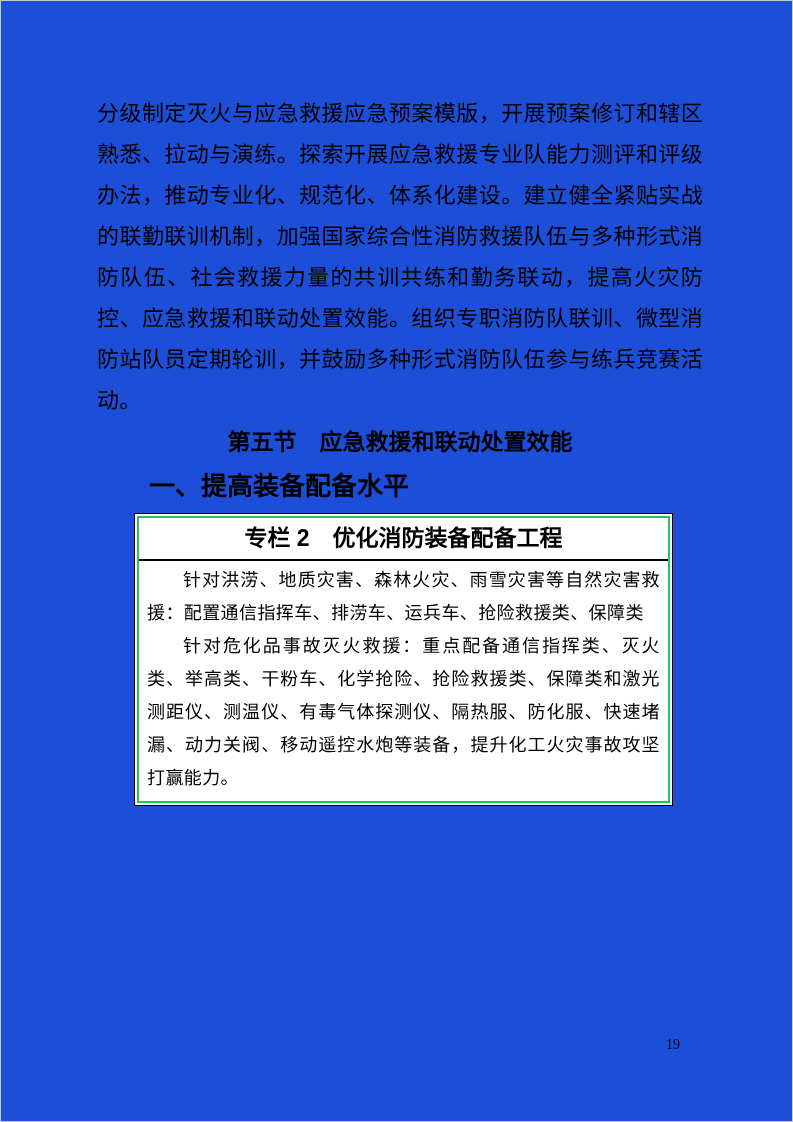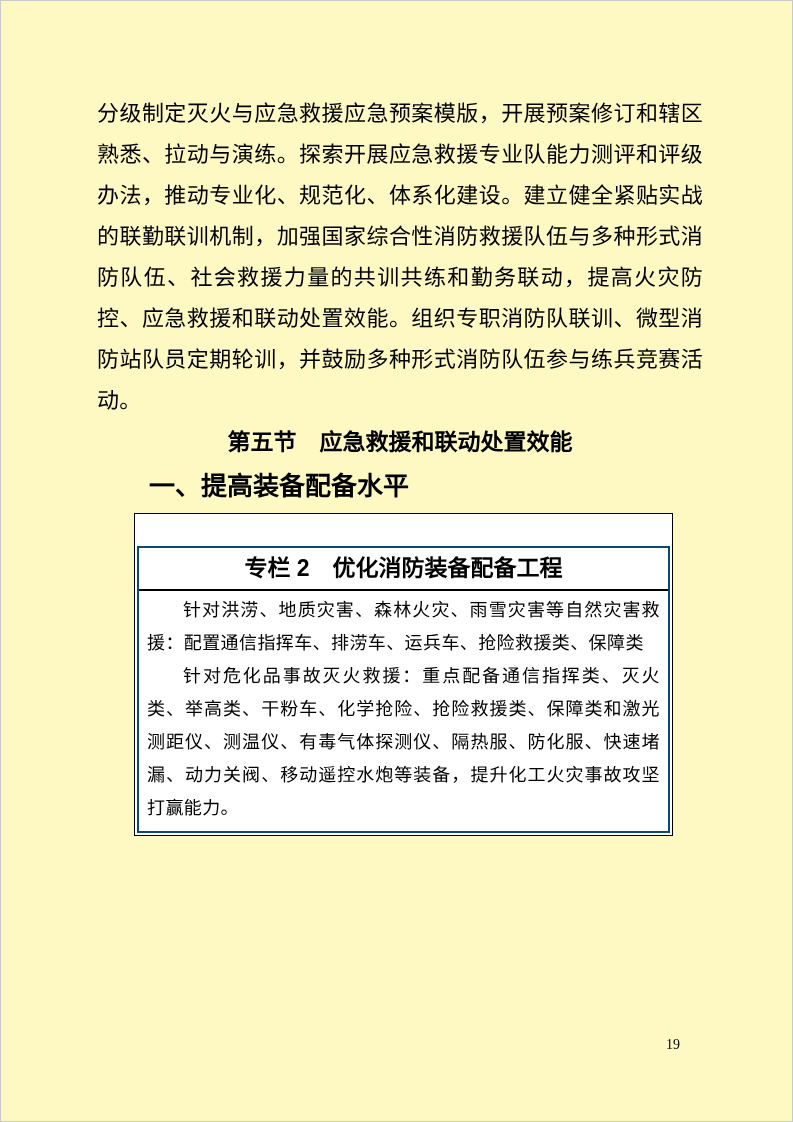--- a/index.html
+++ b/index.html
@@ -4,21 +4,21 @@
 <style>
   html, body {
     margin: 0;
     padding: 0;
     background: #ffffff;
   }
   .page {
     position: relative;
     width: 793px;
     height: 1122px;
-    background: #fef9c3;
+    background: #1d4ed8;
     border: 1px solid #c9c9c9;
     box-sizing: border-box;
     overflow: hidden;
     font-family: "Liberation Serif", "DejaVu Serif", serif;
     color: #000000;
   }
   .content {
     position: absolute;
     left: 96px;
     top: 92px;
@@ -53,22 +53,21 @@
   }
   .panel {
     margin: 5px 0 0 37px;
     width: 539px;
     box-sizing: border-box;
     border: 1px solid #000000;
     padding: 2px;
     background: #ffffff;
   }
   .panel-inner {
-    border: 2px solid #0c4a6e;
-    margin-top: 30px;
+    border: 2px solid #22c55e;
   }
   .panel-title {
     margin: 0;
     padding: 5px 0 6px 0;
     border-bottom: 2px solid #000000;
     font-size: 23px;
     line-height: 30px;
     font-weight: bold;
     text-align: center;
     font-family: "Liberation Sans", "DejaVu Sans", sans-serif;

